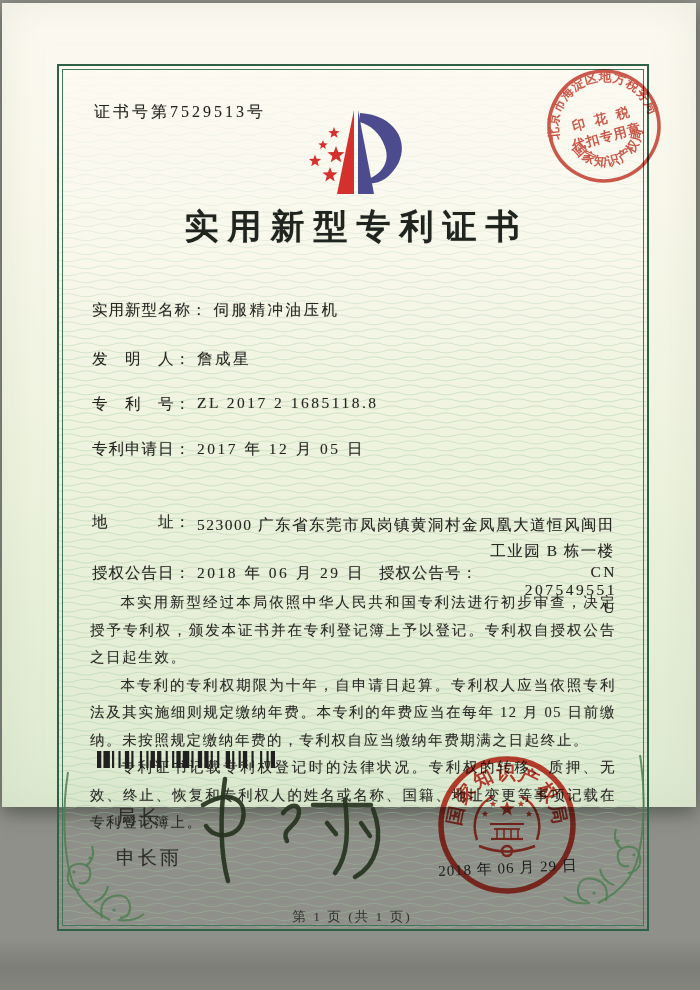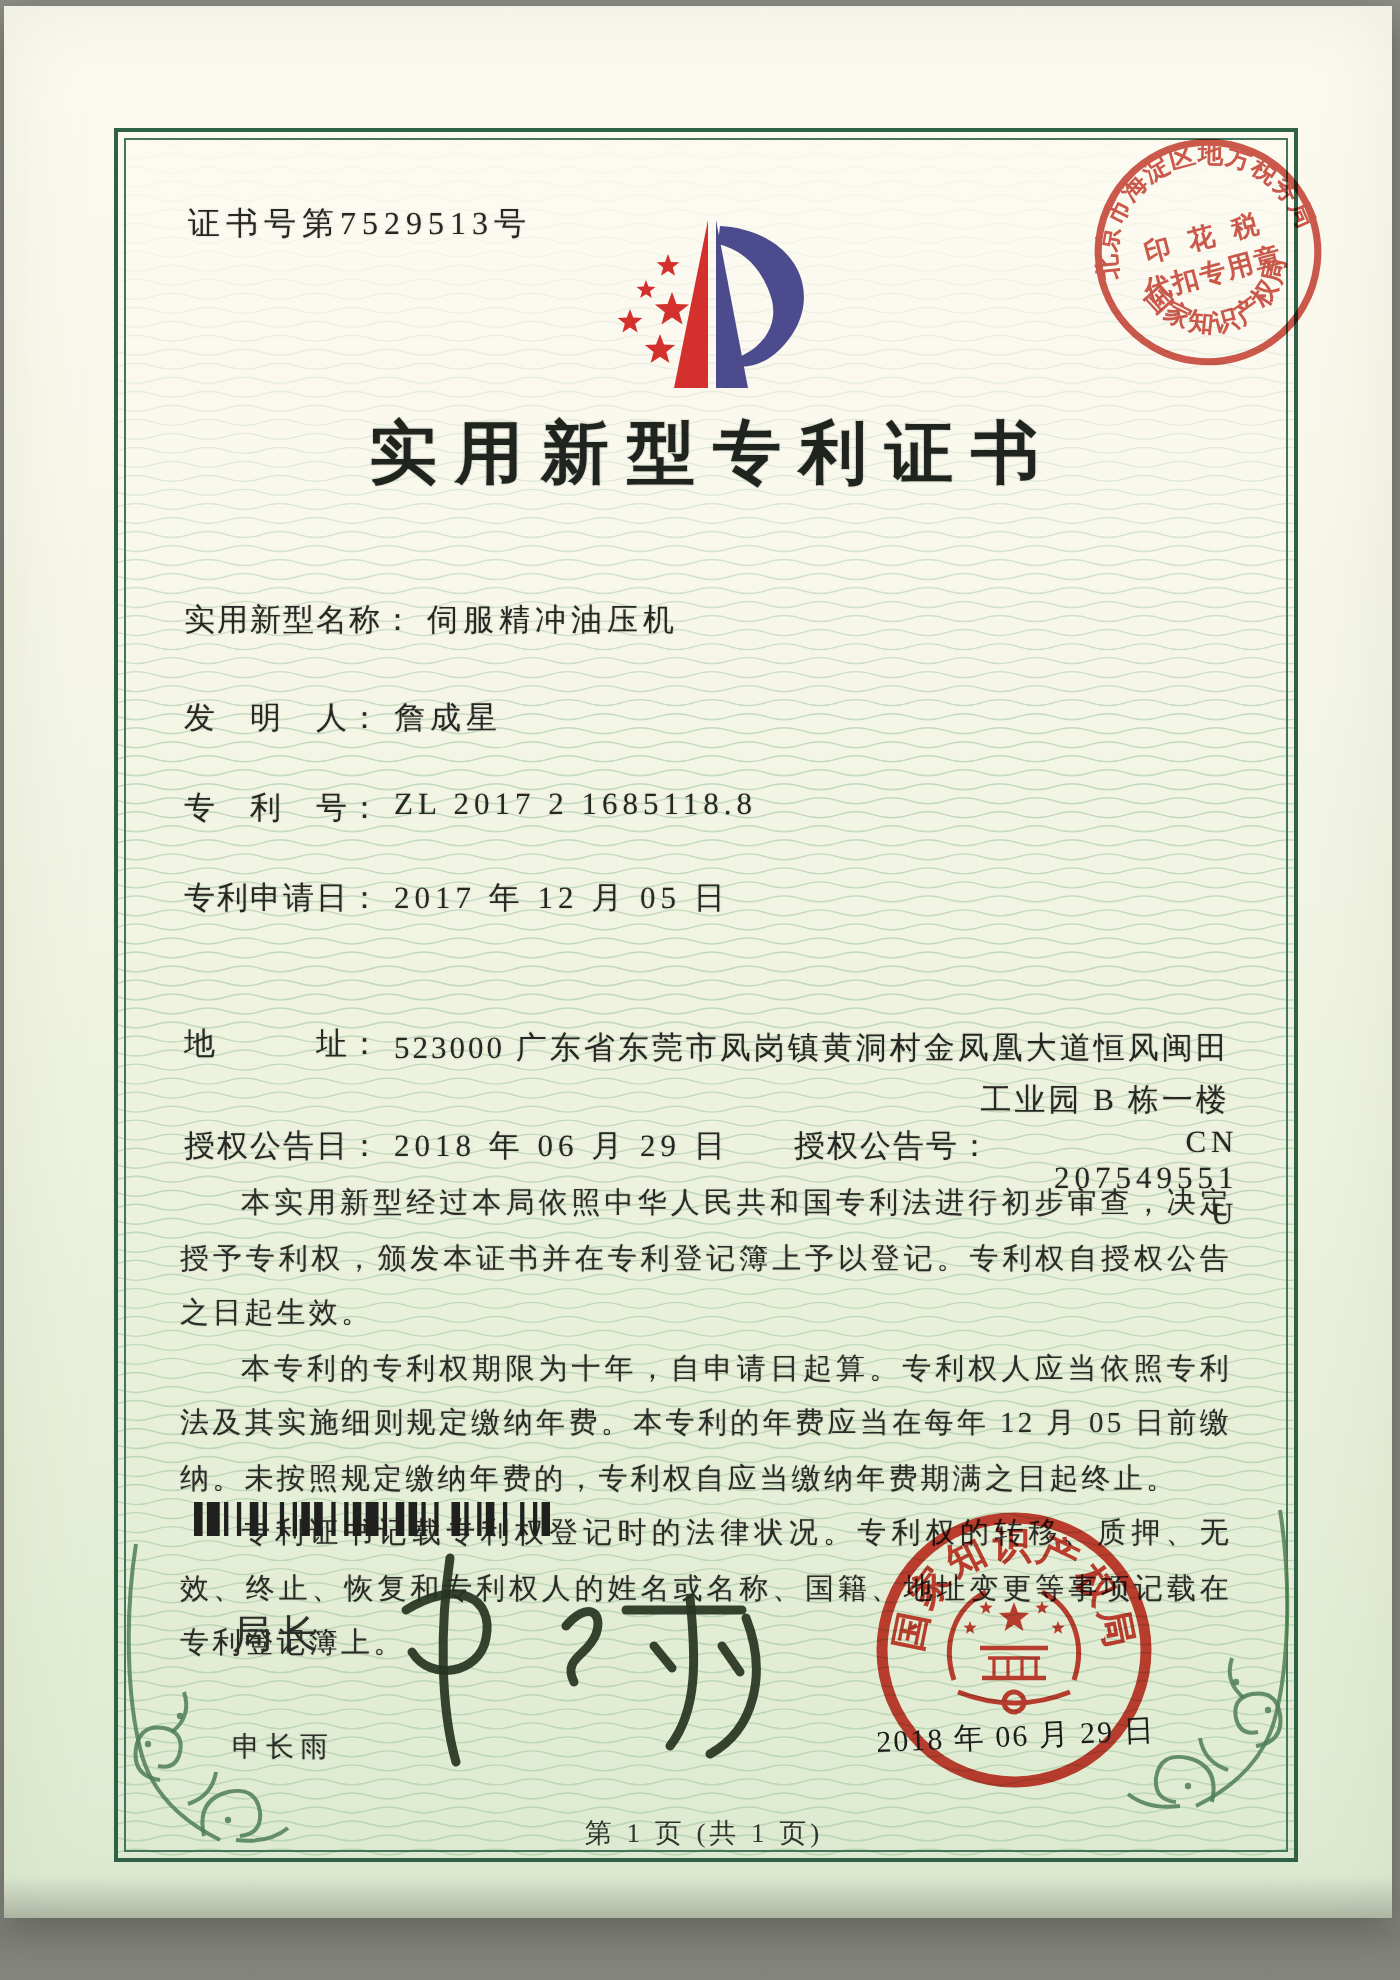--- a/index.html
+++ b/index.html
@@ -1,20 +1,20 @@
 <!DOCTYPE html>
 <html><head>
 <meta charset="utf-8">
 <style>
   * { margin:0; padding:0; box-sizing:border-box; }
   html,body { width:700px; height:990px; overflow:hidden; }
   body { background:#8f9089; font-family:"Liberation Serif","DejaVu Serif",serif; }
 
   .paper {
-    position:absolute; left:2px; top:3px; width:694px; height:956px;
+    position:absolute; left:2px; top:3px; width:694px; height:804px;
     background:linear-gradient(180deg,#fcfaf1 0%,#f8f7ea 25%,#eef3df 55%,#e5eed6 80%,#dcead0 100%);
     box-shadow:0 6px 18px rgba(40,45,38,.55), inset 0 0 40px rgba(190,195,170,.25);
   }
   .photo-bottom-shade {
     position:absolute; left:0; top:938px; width:700px; height:52px;
     background:linear-gradient(180deg, rgba(110,112,104,0) 0%, rgba(110,112,104,.55) 55%, #84857d 100%);
     pointer-events:none;
   }
 
   .frame {
@@ -42,35 +42,35 @@
   .title {
     position:absolute; left:0; top:201px; width:700px; text-align:center;
     font-size:34px; font-weight:bold; letter-spacing:9px; padding-left:9px;
     color:#1f241f; text-shadow:0 0 1px rgba(40,45,40,.4);
   }
 
   .field { position:absolute; left:90px; width:525px; font-size:15.5px; display:flex;text-align:right; }
   .field .lbl { white-space:pre; letter-spacing:1px; flex:0 0 auto; }
   .field .val { letter-spacing:2.5px; margin-left:6px; }
   .addr-lines .line { letter-spacing:1.5px; line-height:26px; }
-  .grant-no-group { position:absolute; left:305px; top:0; display:flex;gap:25px; }
+  .grant-no-group { position:absolute; left:287px; top:0; display:flex;gap:25px; }
 
   .paras { position:absolute; left:88px; top:586px; width:526px; }
   .paras p {
     font-size:14.5px; line-height:27.5px; letter-spacing:1.6px;
     text-indent:2.1em; text-align:justify; color:#2a2a26;
     text-shadow:0 0 1px rgba(70,70,60,.3);
     font-family:Liberation Serif, serif;
   }
 
   .barcode { position:absolute; left:95px; top:748px; width:178px; height:17px; }
   .barcode svg { width:100%; height:100%; fill:#20201e; }
 
   .director-label { position:absolute; left:114px; top:801px; font-size:20px; letter-spacing:3px; color:#2c2c28; }
-  .director-name  { position:absolute; left:114px; top:842px; font-size:14px; letter-spacing:3px; color:#2c2c28;margin-top:20px; }
+  .director-name  { position:absolute; left:114px; top:842px; font-size:19px; letter-spacing:3px; color:#2c2c28; }
 
   .signature { position:absolute; left:185px; top:768px; width:200px; height:118px; }
   .signature path { fill:none; stroke:#26331f; stroke-width:4.5; stroke-linecap:round; stroke-linejoin:round; opacity:.92; }
 
   .stamp { mix-blend-mode:multiply; }
   .seal-bottom { position:absolute; left:420px; top:737px; width:170px; height:170px; opacity:.95; }
   .seal-bottom .ring { fill:none; stroke:#cd372b; stroke-width:5.5; }
   .seal-bottom text { fill:#cd372b; font-family:"Liberation Serif",serif; font-weight:bold; }
   .seal-bottom .emblem { stroke:#cd372b; fill:none; stroke-width:2.5; }
   .seal-bottom .emblem .solid { fill:#cd372b; stroke:none; }

